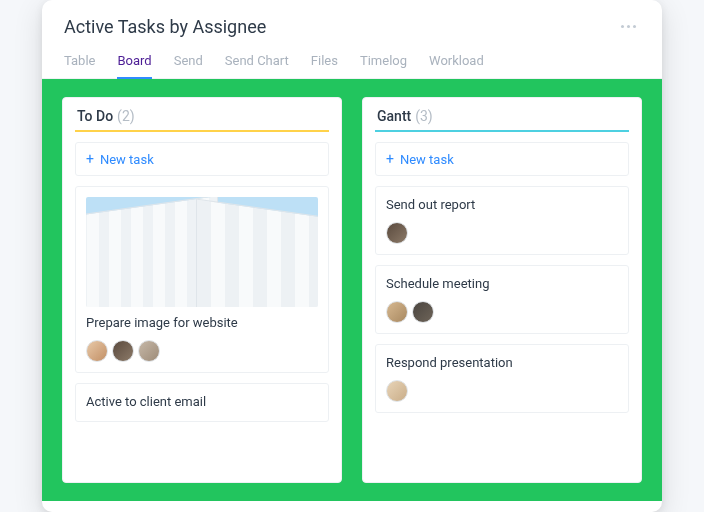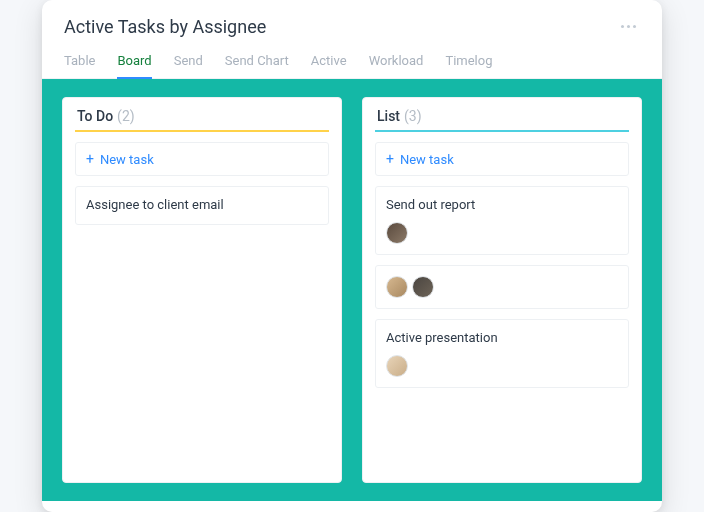--- a/index.html
+++ b/index.html
@@ -48,31 +48,31 @@
     border-bottom: 1px solid #f0f2f5;
   }
   .tab {
     font-size: 13px;
     color: #a9b2bd;
     padding: 6px 0 10px 0;
     cursor: pointer;
     position: relative;
   }
   .tab.active {
-    color: #15803d;
+    color: #4c1d95;
   }
   .tab.active::after {
     content: "";
     position: absolute;
     left: 0; right: 0; bottom: -1px;
     height: 2px;
     background: #2f8bff;
   }
   .board {
-    background: #14b8a6;
+    background: #22c55e;
     padding: 18px 20px;
     display: flex;
     gap: 20px;
     height: calc(100% - 90px);
     overflow: hidden;
   }
   .column {
     background: #fff;
     border: 1px solid #edf0f3;
     border-radius: 4px;
@@ -186,64 +186,74 @@
         <span></span>
         <span></span>
     </div>
   </div>
 
   <div class="tabs">
     <div class="tab">Table</div>
     <div class="tab active">Board</div>
     <div class="tab">Send</div>
     <div class="tab">Send Chart</div>
-    <div class="tab">Active</div>
+    <div class="tab">Files</div>
+    <div class="tab">Timelog</div>
     <div class="tab">Workload</div>
-    <div class="tab">Timelog</div>
   </div>
 
   <div class="board">
 
     <div class="column">
       <div class="col-head" style="border-color:#ffd24a">
         <span class="col-title">To Do</span>
         <span class="col-count">(2)</span>
       </div>
       <div class="new-task">
         <span class="plus">+</span>
         <span>New task</span>
       </div>
       <div class="card">
-        <div class="card-title">Assignee to client email</div>
+        <div class="thumb"></div>
+        <div class="card-title">Prepare image for website</div>
+        <div class="avatars">
+          <div class="avatar av-a"></div>
+          <div class="avatar av-b"></div>
+          <div class="avatar av-c"></div>
+        </div>
+      </div>
+      <div class="card">
+        <div class="card-title">Active to client email</div>
       </div>
     </div>
 
     <div class="column">
       <div class="col-head" style="border-color:#4dd0e1">
-        <span class="col-title">List</span>
+        <span class="col-title">Gantt</span>
         <span class="col-count">(3)</span>
       </div>
       <div class="new-task">
         <span class="plus">+</span>
         <span>New task</span>
       </div>
       <div class="card">
         <div class="card-title">Send out report</div>
         <div class="avatars">
           <div class="avatar av-b"></div>
         </div>
       </div>
       <div class="card">
+        <div class="card-title">Schedule meeting</div>
         <div class="avatars">
           <div class="avatar av-d"></div>
           <div class="avatar av-e"></div>
         </div>
       </div>
       <div class="card">
-        <div class="card-title">Active presentation</div>
+        <div class="card-title">Respond presentation</div>
         <div class="avatars">
           <div class="avatar av-f"></div>
         </div>
       </div>
     </div>
 
   </div>
 </div>
 
 </body></html>

